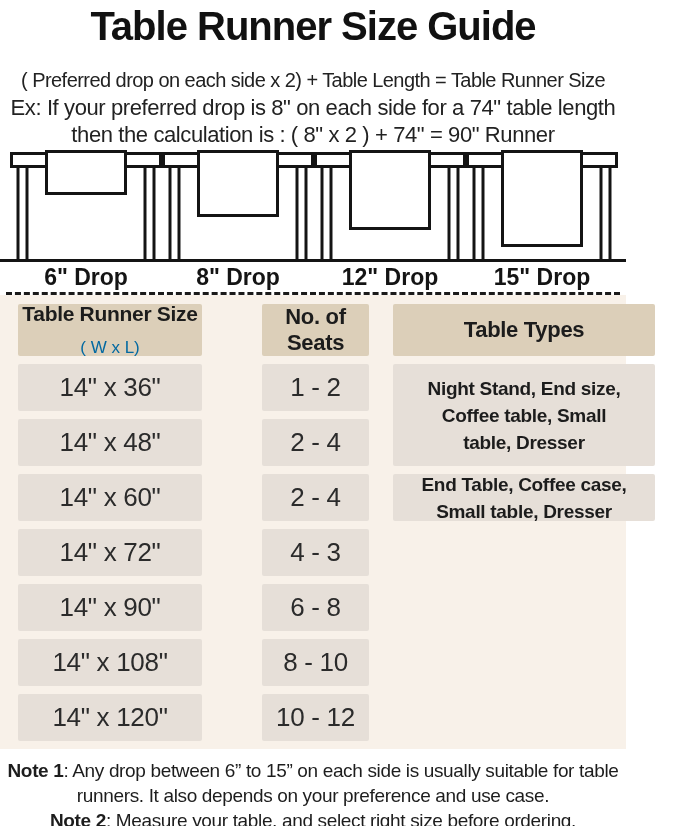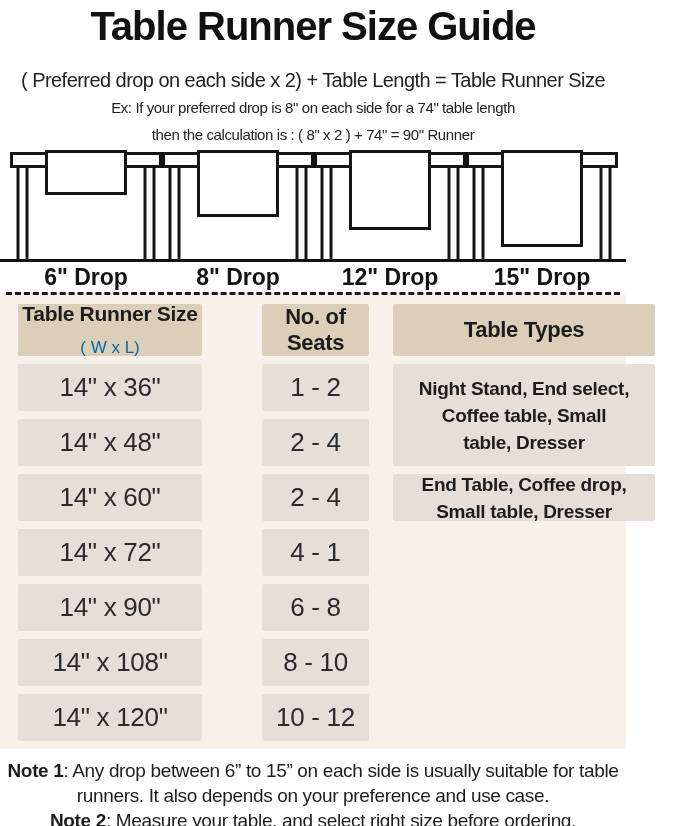--- a/index.html
+++ b/index.html
@@ -15,21 +15,21 @@
   .hdr { text-align: center; }
   .title {
     padding-top: 3px;
     font-size: 40px; font-weight: 700; letter-spacing: -1px;
     color: #111; line-height: 46px;
   }
   .formula {
     margin-top: 17px;
     font-size: 20px; letter-spacing: -0.55px; color: #222; line-height: 28px;
   }
-  .example { font-size: 15px; letter-spacing: -0.4px; color: #222; line-height: 27px; }
+  .example { font-size: 22px; letter-spacing: -0.4px; color: #222; line-height: 27px; }
 
   
   .illos {
     display: flex; justify-content: space-between;
     padding: 2px 8px 0 10px; height: 111px;
   }
   .illo { width: 152px; height: 111px; }
   .solid-divider { height: 3px; background: #141414; }
   .drop-labels { display: flex; padding: 1px 8px 0 10px; }
   .drop-label {
@@ -145,48 +145,48 @@
       <div class="cell head simple c2 r1">No. of Seats</div>
       <div class="cell head simple c3 r1">Table Types</div>
 
       <div class="cell data c1 r2">
           <span class="val">14" x 36"</span>
         </div>
       <div class="cell data c2 r2">
           <span class="val">1 - 2</span>
         </div>
       <div class="cell data c3 g-a">
-          <span class="types">Night Stand, End select,
+          <span class="types">Night Stand, End size,
 Coffee table, Small
 table, Dresser</span>
         </div>
 
       <div class="cell data c1 r3">
           <span class="val">14" x 48"</span>
         </div>
       <div class="cell data c2 r3">
           <span class="val">2 - 4</span>
         </div>
 
       <div class="cell data c1 r4">
           <span class="val">14" x 60"</span>
         </div>
       <div class="cell data c2 r4">
           <span class="val">2 - 4</span>
         </div>
       <div class="cell data c3 g-b">
-          <span class="types">End Table, Coffee drop,
+          <span class="types">End Table, Coffee case,
 Small table, Dresser</span>
         </div>
 
       <div class="cell data c1 r5">
           <span class="val">14" x 72"</span>
         </div>
       <div class="cell data c2 r5">
-          <span class="val">4 - 1</span>
+          <span class="val">4 - 3</span>
         </div>
 
       <div class="cell data c1 r6">
           <span class="val">14" x 90"</span>
         </div>
       <div class="cell data c2 r6">
           <span class="val">6 - 8</span>
         </div>
 
       <div class="cell data c1 r7">

